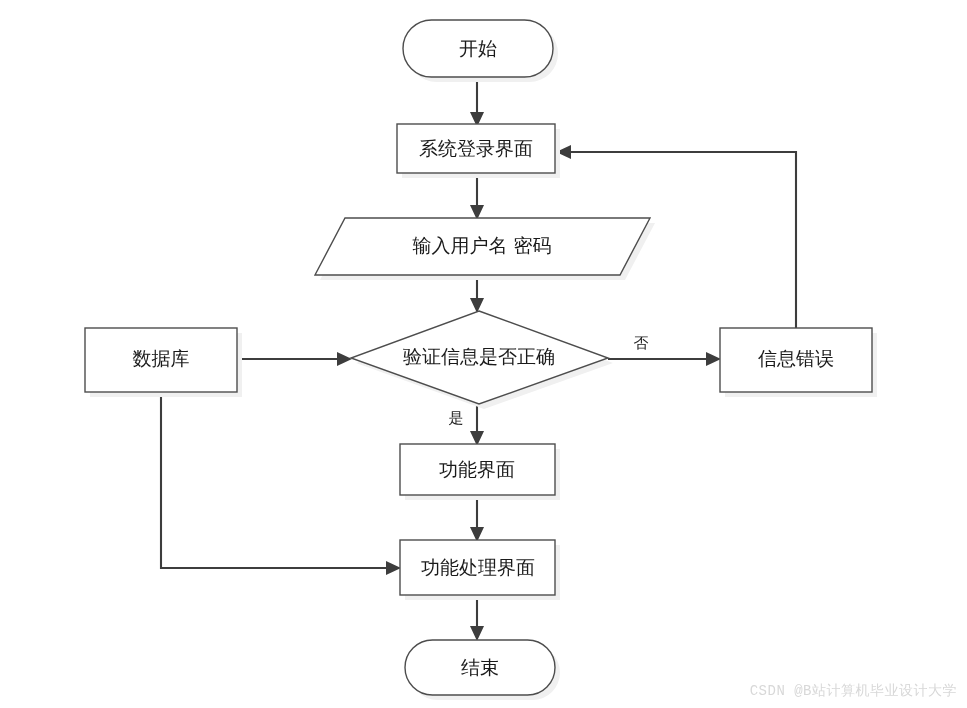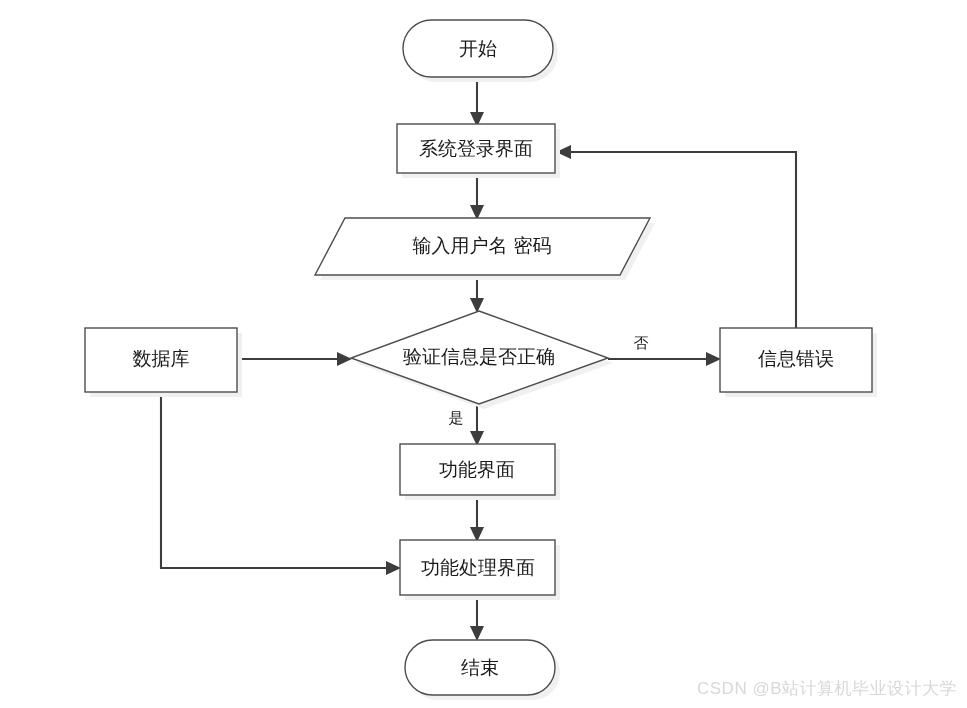--- a/index.html
+++ b/index.html
@@ -50,22 +50,22 @@
     font-family: "DejaVu Sans", "Liberation Sans", sans-serif;
     font-size: 15px;
     fill: #1a1a1a;
     text-anchor: middle;
     dominant-baseline: middle;
   }
   .watermark-text {
     position: absolute;
     right: 10px;
     bottom: 8px;
-    font-family: Liberation Sans, sans-serif;
-    font-size: 17px;
+    font-family: Liberation Mono, monospace;
+    font-size: 14px;
     color: #d8d8d8;
     letter-spacing: 0.5px;
     white-space: nowrap;
     user-select: none;
   }
 </style>
 </head>
 <body>
 
 <div id="flow-root">

